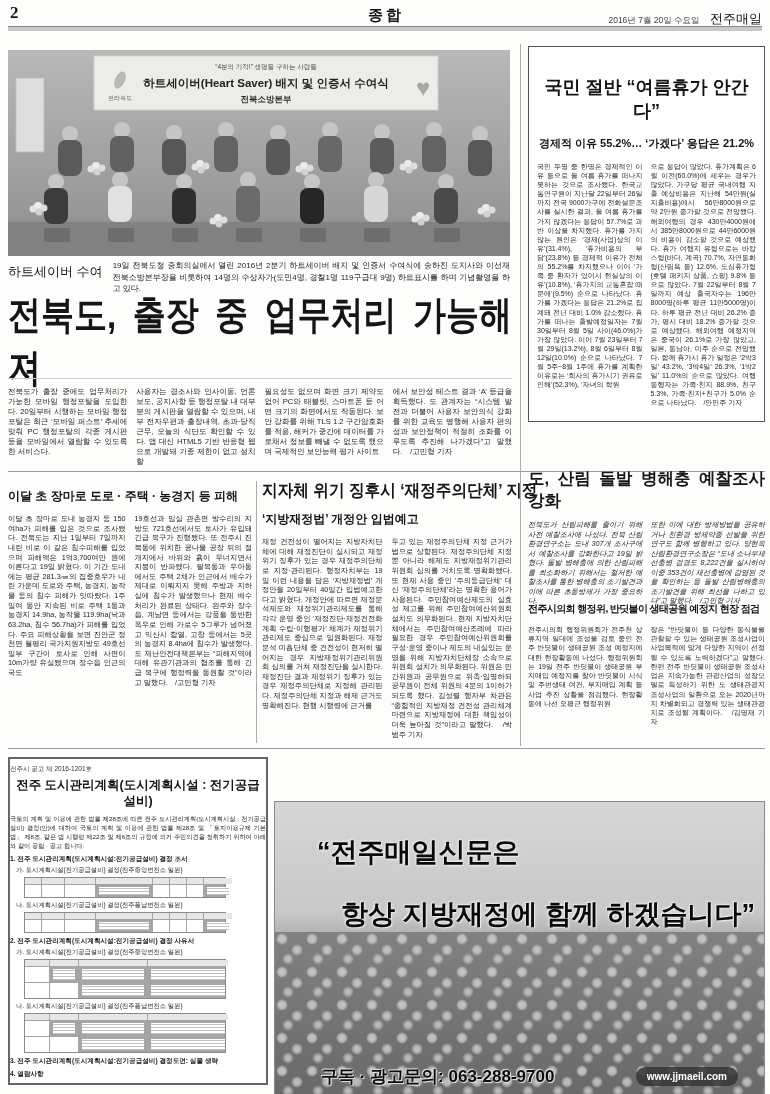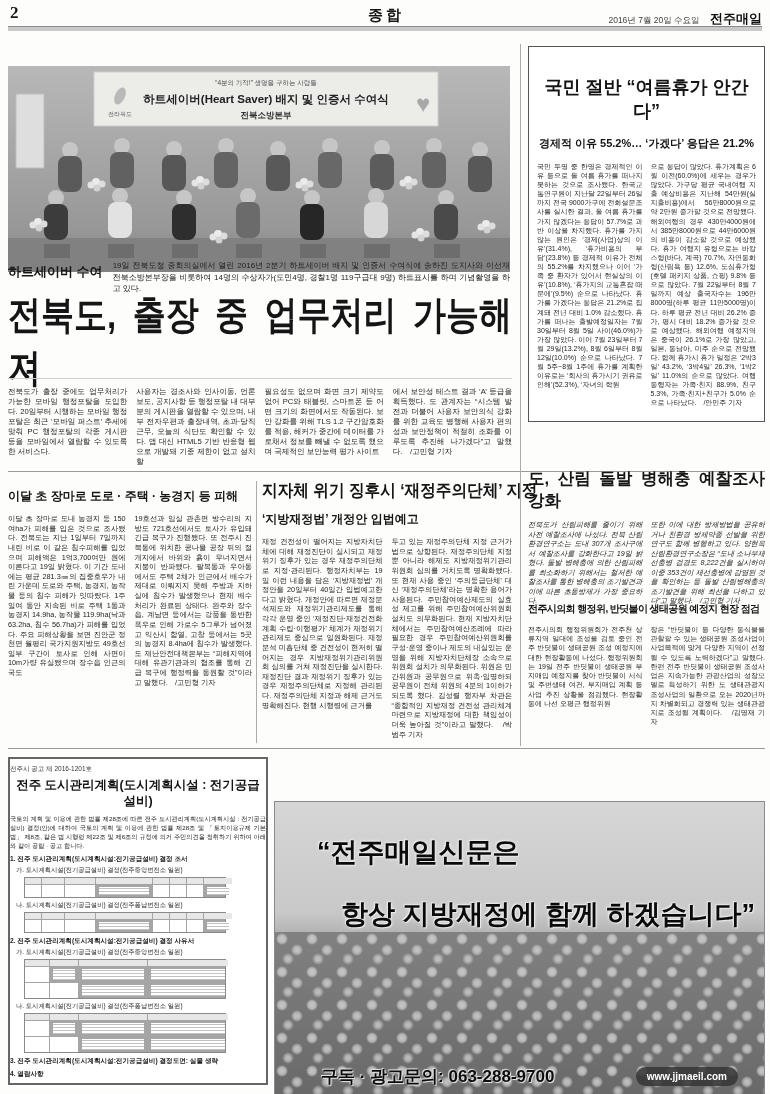--- a/index.html
+++ b/index.html
@@ -3,27 +3,27 @@
 <meta charset="utf-8">
 <style>
   html,body{margin:0;padding:0;background:#e9e9e9;}
   .page{position:relative;width:770px;height:1094px;background:#fdfdfc;margin:0 auto;
         font-family:"Liberation Sans",sans-serif;color:#151515;overflow:hidden;}
   
   .masthead{position:absolute;top:3px;left:10px;right:8px;height:22px;}
   .pgnum{position:absolute;left:0;top:0;font-size:17px;font-weight:bold;font-family:"Liberation Serif",serif;}
   .section{position:absolute;left:50%;transform:translateX(-50%);top:3px;font-size:15px;font-weight:900;letter-spacing:3px;}
   .dateline{position:absolute;right:0;top:7px;font-size:8.5px;color:#444;}
-  .paper{font-size:13px;font-weight:700;color:#111;margin-left:8px;}
+  .paper{font-size:13px;font-weight:400;color:#111;margin-left:8px;}
   .mastrule{position:absolute;top:26px;left:8px;width:754px;height:4px;background:#c9c9c9;border-top:1px solid #8a8a8a;}
   
-  .photo{position:absolute;left:8px;top:66px;width:502px;height:206px;margin:0;background:#a16207;}
+  .photo{position:absolute;left:8px;top:50px;width:502px;height:206px;margin:0;background:#a16207;}
   .photo svg{display:block;}
   .caption{position:absolute;left:8px;top:260px;width:502px;display:flex;gap:10px;align-items:flex-start;}
-  .cap-title{font-size:13px;font-weight:700;white-space:nowrap;padding-top:3px;}
+  .cap-title{font-size:13px;font-weight:400;white-space:nowrap;padding-top:3px;}
   .cap-text{flex:1;font-size:8px;line-height:1.45;color:#222;text-align:justify;}
   
   .lead-h{position:absolute;left:8px;top:289px;width:504px;margin:0;font-size:33px;font-weight:900;
           letter-spacing:0;text-align:justify;text-align-last:justify;transform:scaleY(1.18);transform-origin:top left;}
   .lead-sub{position:absolute;left:8px;top:351px;width:504px;margin:0;font-size:11.5px;font-weight:900;
             text-align:justify;text-align-last:justify;}
   .lead-rule{position:absolute;left:8px;top:378px;width:504px;height:1px;background:#cfcfcf;}
   .lead-body{position:absolute;left:8px;top:387px;width:504px;height:81px;display:flex;gap:9px;overflow:hidden;}
   .bodycol{flex:1;font-size:7.6px;line-height:1.32;text-align:justify;color:#1c1c1c;}
   

